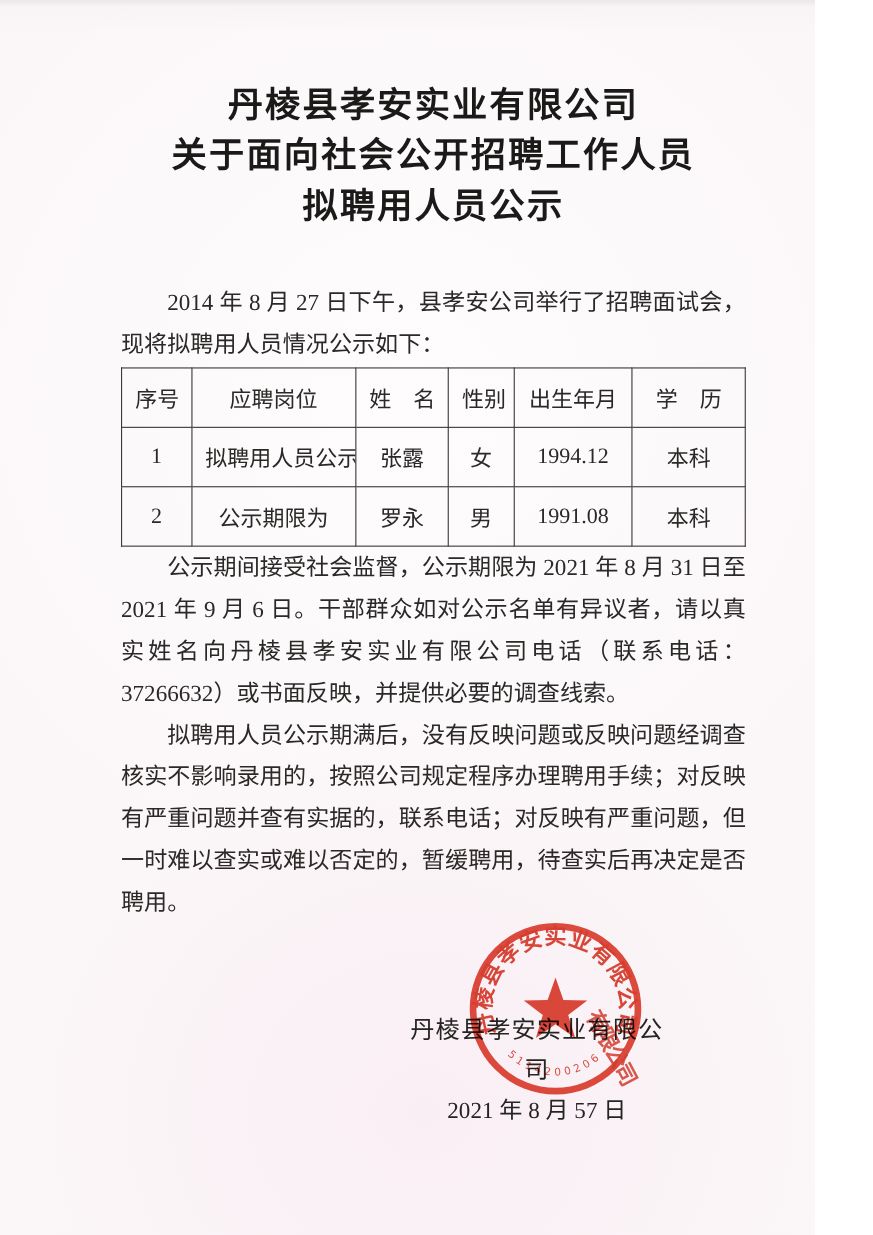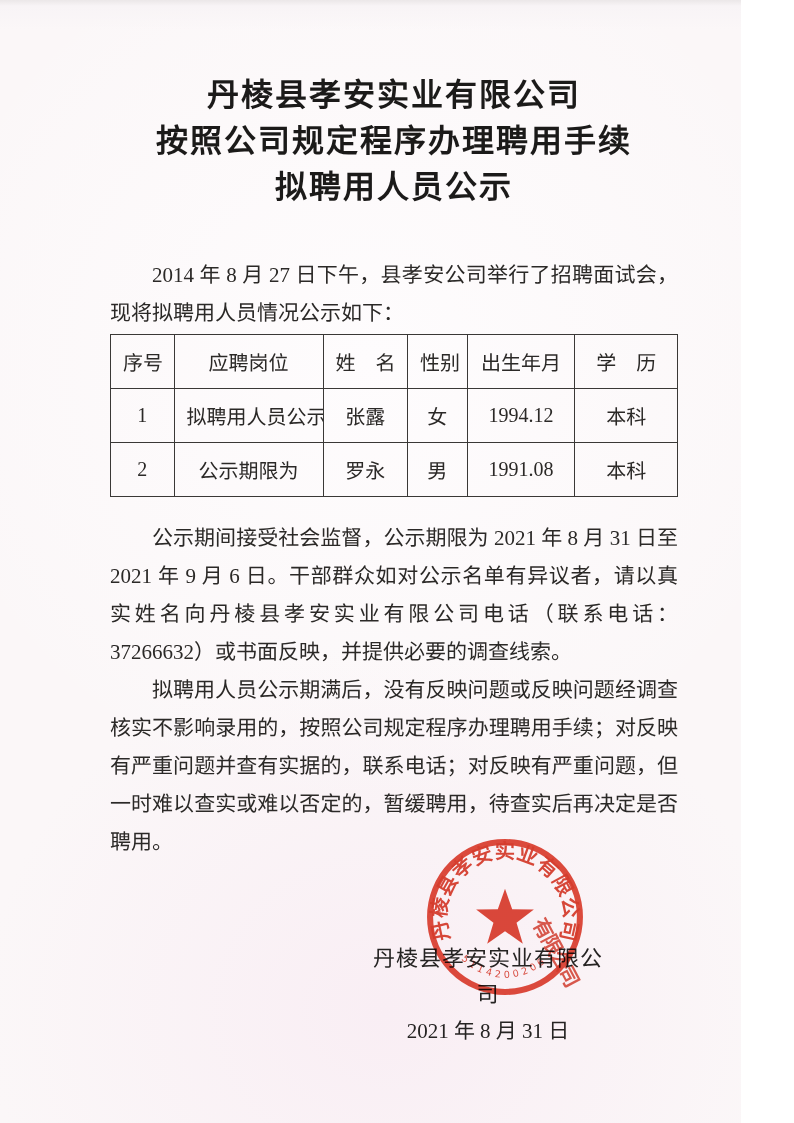--- a/index.html
+++ b/index.html
@@ -36,21 +36,21 @@
   }
   .para {
     margin: 0;
     font-size: 21px;
     line-height: 38px;
     text-align: justify;
     text-indent: 2em;
     color: #2b2927;
   }
   .para-intro { margin-top: 46px; }
-  .para-supervision { margin-top: 22px; }
+  .para-supervision { }
   .hire-table {
     width: 100%;
     margin-top: 2px;
     border-collapse: collapse;
     table-layout: fixed;
     font-size: 20px;
     color: #2b2927;
   }
   .hire-table th, .hire-table td {
     border: 1.5px solid #3a3836;
@@ -101,21 +101,21 @@
   }
 </style>
 </head>
 <body>
 
 <div class="page">
   <div class="content">
 
     <div class="title-block">
       <div class="title-line">丹棱县孝安实业有限公司</div>
-      <div class="title-line">按照公司规定程序办理聘用手续</div>
+      <div class="title-line">关于面向社会公开招聘工作人员</div>
       <div class="title-line">拟聘用人员公示</div>
     </div>
 
     <p class="para para-intro">2014 年 8 月 27 日下午，县孝安公司举行了招聘面试会，现将拟聘用人员情况公示如下：</p>
 
     <table class="hire-table">
       <colgroup>
         <col style="width:11.2%">
           <col style="width:26.3%">
           <col style="width:14.9%">
@@ -151,21 +151,21 @@
           <td>本科</td>
         </tr>
       </tbody>
     </table>
 
     <p class="para para-supervision">公示期间接受社会监督，公示期限为 2021 年 8 月 31 日至 2021 年 9 月 6 日。干部群众如对公示名单有异议者，请以真实姓名向丹棱县孝安实业有限公司电话（联系电话：37266632）或书面反映，并提供必要的调查线索。</p>
     <p class="para">拟聘用人员公示期满后，没有反映问题或反映问题经调查核实不影响录用的，按照公司规定程序办理聘用手续；对反映有严重问题并查有实据的，联系电话；对反映有严重问题，但一时难以查实或难以否定的，暂缓聘用，待查实后再决定是否聘用。</p>
 
     <div class="signature">
       <div class="signature-company">丹棱县孝安实业有限公司</div>
-      <div class="signature-date">2021 年 8 月 31 日</div>
+      <div class="signature-date">2021 年 8 月 57 日</div>
     </div>
   </div>
 
   <svg class="stamp" viewBox="0 0 160 160" aria-hidden="true">
     <defs>
       <path id="sealArcTop" d="M 26.2 101.7 A 58 58 0 1 1 133.8 101.7" fill="none"></path>
       <path id="sealArcBottom" d="M 35.4 120.1 A 60 60 0 0 0 124.6 120.1" fill="none"></path>
     </defs>
     <circle cx="80" cy="80" r="74" fill="none" stroke="#dc3524" stroke-width="6" stroke-opacity="0.95"></circle>
     <polygon points="80,52 87.1,72.3 108.5,72.7 91.4,85.7 97.6,106.3 80,94 62.4,106.3 68.6,85.7 51.5,72.7 72.9,72.3" fill="#da3322" fill-opacity="0.95"></polygon>

